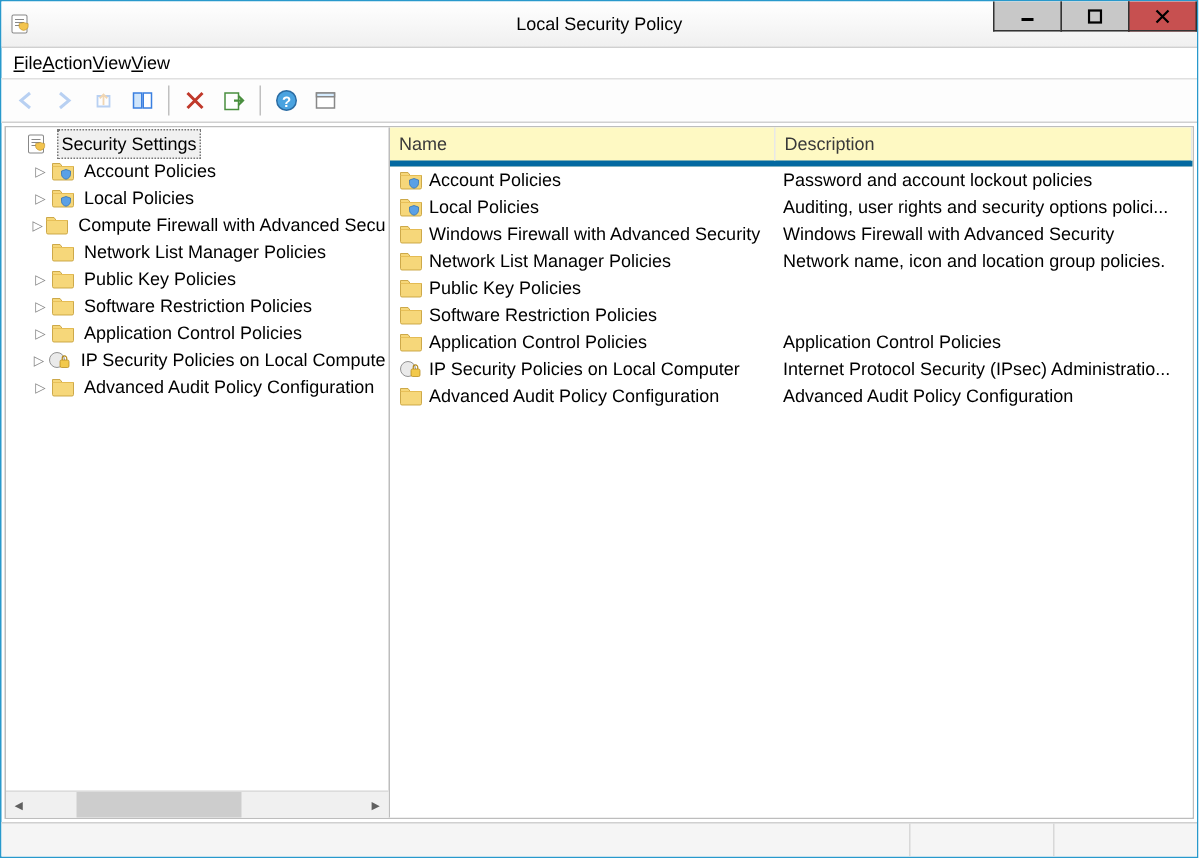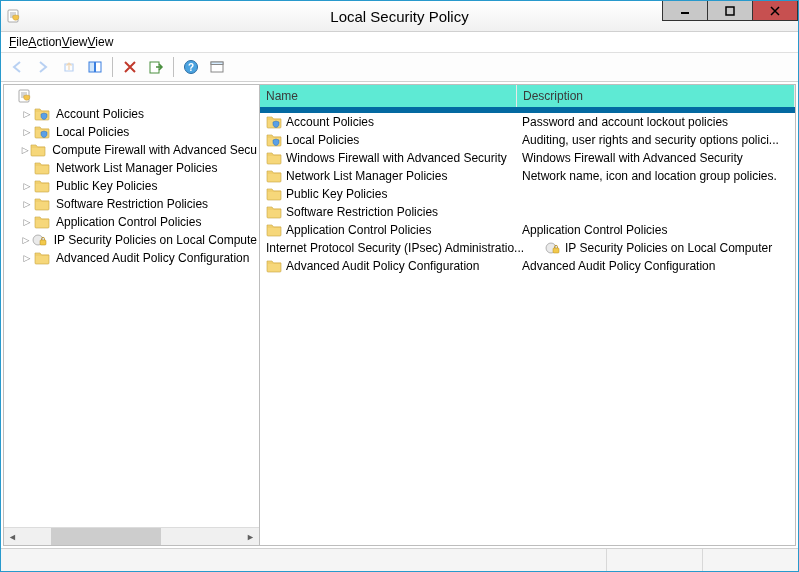--- a/index.html
+++ b/index.html
@@ -1,20 +1,20 @@
 <!DOCTYPE html>
 <html><head>
 <meta charset="utf-8">
 <style>
   html,body{margin:0;padding:0;font-family:"Segoe UI",Tahoma,sans-serif;font-size:12px;color:#000;background:#fff;height:100%;}
   .window{width:799px;height:572px;border:1px solid #2899cc;background:#fff;display:flex;flex-direction:column;box-sizing:border-box;}
   
   .titlebar{height:30px;background:linear-gradient(#fff,#f0f0f0);border-bottom:1px solid #d0d0d0;display:flex;align-items:center;position:relative;}
   .titlebar .app-icon{width:16px;height:16px;margin:0 6px;}
-  .titlebar .title{position:absolute;left:0;right:0;text-align:center;font-size:15px;pointer-events:none;}
+  .titlebar .title{position:absolute;left:0;right:0;text-align:center;font-size:12px;pointer-events:none;}
   .titlebar .win-controls{position:absolute;right:0;top:0;display:flex;height:20px;}
   .win-btn{width:46px;height:20px;border:1px solid #333;border-top:none;display:flex;align-items:center;justify-content:center;font-family:Arial,sans-serif;font-size:13px;font-weight:bold;box-sizing:border-box;margin-left:-1px;}
   .win-btn.min,.win-btn.max{background:#c8c8c8;}
   .win-btn.close{background:#c75050;color:#000;}
   
   .menubar{height:20px;display:flex;align-items:center;padding:0 8px;}
   .menubar span{cursor:default;}
   .menubar span::first-letter{text-decoration:underline;}
   
   .toolbar{height:28px;border-top:1px solid #e0e0e0;border-bottom:1px solid #d0d0d0;display:flex;align-items:center;padding:0 4px;gap:2px;background:#fdfdfd;}
@@ -32,21 +32,21 @@
   .tree-label{padding:0 2px;}
   .tree-row.root .tree-label{border:1px dotted #777;background:#f0f0f0;padding:0 2px;}
   .indent{width:16px;flex-shrink:0;}
   
   .hscroll{height:17px;border-top:1px solid #dcdcdc;display:flex;align-items:stretch;background:#f0f0f0;}
   .hscroll .arrow{width:17px;display:flex;align-items:center;justify-content:center;color:#606060;font-size:9px;background:#f0f0f0;}
   .hscroll .track{flex:1;position:relative;background:#f0f0f0;}
   .hscroll .thumb{position:absolute;top:0;bottom:0;left:30px;width:110px;background:#cdcdcd;}
   
   .list-pane{flex:1;display:flex;flex-direction:column;background:#fff;min-width:0;}
-  .list-header{height:22px;display:flex;border-bottom:6px solid #0369a1;background:#5eead4;}
+  .list-header{height:22px;display:flex;border-bottom:4px solid #0369a1;background:#fef9c3;}
   .list-header .col{padding:2px 6px;border-right:1px solid #e8e8e8;color:#3a3a3a;display:flex;align-items:center;}
   .col.name{width:244px;flex-shrink:0;}
   .col.desc{flex:1;}
   .list-body{flex:1;overflow:hidden;}
   .list-row{display:flex;height:18px;align-items:center;white-space:nowrap;}
   .list-row .cell{padding:0 6px;overflow:hidden;text-overflow:ellipsis;}
   .cell.name{width:244px;flex-shrink:0;display:flex;align-items:center;}
   .cell.name .li-icon{width:16px;height:16px;margin-right:4px;flex-shrink:0;}
   .cell.desc{flex:1;text-overflow:ellipsis;overflow:hidden;}
   
@@ -197,20 +197,21 @@
 
       <div class="tree-pane">
         <div class="tree" id="tree">
             <div class="tree-row root">
               <span class="expander"></span>
               <span class="tree-icon">
                 <svg width="16" height="16">
                   <use href="#i-secsettings"></use>
                 </svg>
               </span>
+              <span class="tree-label">Security Settings</span>
             </div>
             <div class="tree-row">
               <span class="indent"></span>
               <span class="expander">▷</span>
               <span class="tree-icon">
                 <svg width="16" height="16">
                   <use href="#i-folder-shield"></use>
                 </svg>
               </span>
               <span class="tree-label">Account Policies</span>
@@ -382,29 +383,29 @@
                 <span class="li-icon">
                   <svg width="16" height="16">
                     <use href="#i-folder"></use>
                   </svg>
                 </span>
                 <span>Application Control Policies</span>
               </div>
               <div class="cell desc">Application Control Policies</div>
             </div>
             <div class="list-row">
+              <div class="cell name">
+                <span class="li-icon">
+                  <svg width="16" height="16">
+                    <use href="#i-ipsec"></use>
+                  </svg>
+                </span>
+                <span>IP Security Policies on Local Computer</span>
+              </div>
               <div class="cell desc">Internet Protocol Security (IPsec) Administratio...</div>
-              <div class="cell name">
-                <span class="li-icon">
-                  <svg width="16" height="16">
-                    <use href="#i-ipsec"></use>
-                  </svg>
-                </span>
-                <span>IP Security Policies on Local Computer</span>
-              </div>
             </div>
             <div class="list-row">
               <div class="cell name">
                 <span class="li-icon">
                   <svg width="16" height="16">
                     <use href="#i-folder"></use>
                   </svg>
                 </span>
                 <span>Advanced Audit Policy Configuration</span>
               </div>

